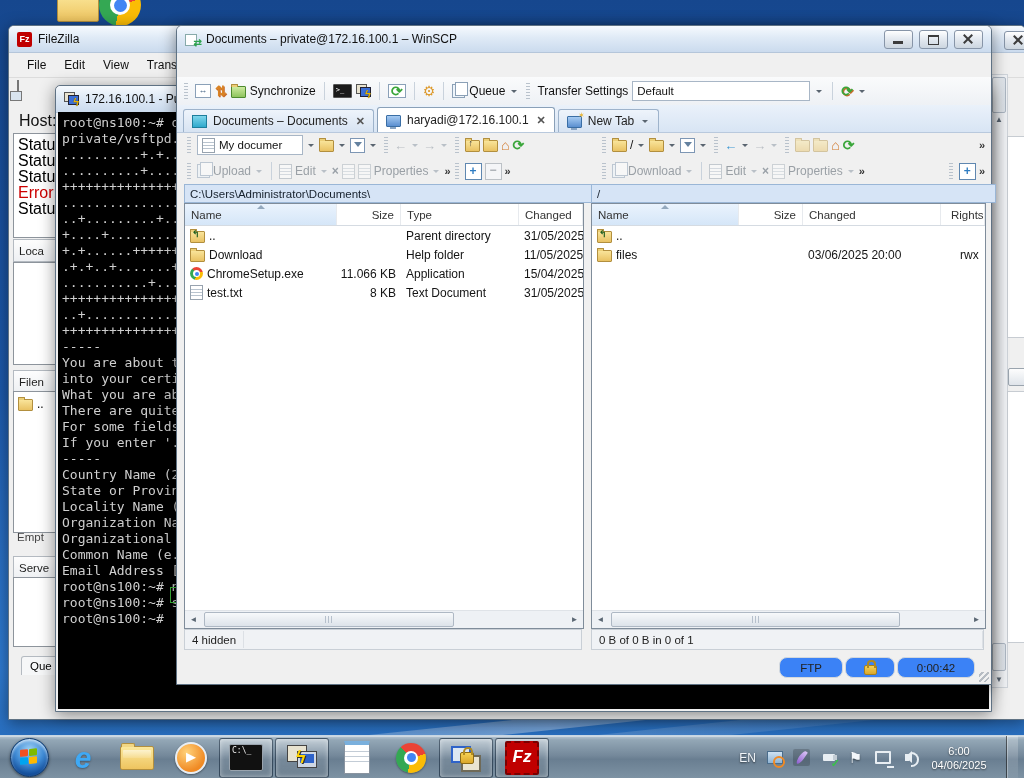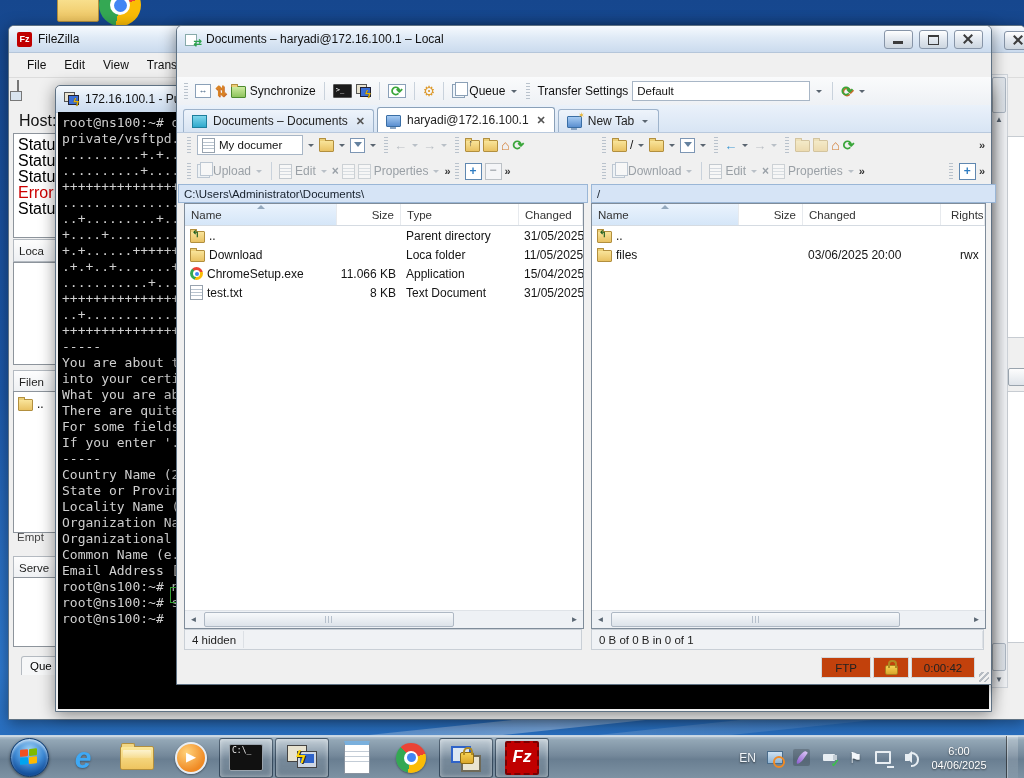--- a/index.html
+++ b/index.html
@@ -101,21 +101,21 @@
     border:1px solid #9eb3cb;border-bottom:none;border-radius:3px 3px 0 0;background:linear-gradient(#eef4fb,#d7e3f2);margin-right:3px}
   .tab.active{background:#fff;height:24px;border-color:#8aa0b8}
   .tab .tx{color:#555;font-size:11px;font-weight:bold;padding-left:2px}
   #ws .ptb1{top:106px;height:26px}
   #ws .ptb2{top:132px;height:26px;color:#9aa0a6}
   .half-l{width:407px;flex:none;display:flex;align-items:center;gap:3px;padding-left:7px;overflow:hidden}
   .half-r{flex:1;display:flex;align-items:center;gap:3px;padding-left:8px;overflow:hidden}
   .combo{height:18px;background:#fff;border:1px solid #a8b6c6;display:flex;align-items:center;gap:4px;padding:0 4px;font-size:11.5px;color:#111}
   #ws .paths{top:158px;height:19px}
   .pathbar{height:17px;background:#d6e4f6;border:1px solid #9ab6d6;display:flex;align-items:center;padding:0 5px;font-size:11.5px;color:#16202c}
-  .pb-l{position:absolute;left:1px;width:398px}.pb-r{position:absolute;left:414px;width:393px}
+  .pb-l{position:absolute;left:7px;width:398px}.pb-r{position:absolute;left:414px;width:393px}
   .panels{position:absolute;top:177px;left:0;right:0;height:426px}
   .panel{position:absolute;top:0;bottom:0;background:#fff;border:1px solid #7f8c9a;display:flex;flex-direction:column}
   .panel.l{left:7px;width:398px}.panel.r{left:414px;width:393px}
   .phead{height:21px;flex:none;display:flex;border-bottom:1px solid #d5dbe2;font-size:11.5px;color:#333}
   .hc{border-right:1px solid #e7eaee;display:flex;align-items:center;padding:0 6px;overflow:hidden;white-space:nowrap;position:relative;box-sizing:border-box}
   .hc.sorted{background:linear-gradient(#eaf3fd,#d5e6f8)}
   .hc.sorted::after{content:'';position:absolute;top:1px;left:50%;margin-left:-4px;border-left:4px solid transparent;border-right:4px solid transparent;border-bottom:4px solid #93a8bd}
   .num{justify-content:flex-end}
   .prows{flex:1;overflow:hidden;font-size:12px;color:#141414}
   .frow{height:19px;display:flex;align-items:center}
@@ -126,21 +126,21 @@
   .sbtn{width:17px;flex:none;text-align:center;color:#5a6673;font-size:8px}
   .strack{flex:1;position:relative;height:17px}
   .thumb{position:absolute;top:1px;height:13px;background:linear-gradient(#f7f9fb,#dde3ea);border:1px solid #aeb8c4;border-radius:2px}
   .thumb::after{content:'';position:absolute;left:50%;top:3px;bottom:3px;width:8px;margin-left:-4px;background:repeating-linear-gradient(90deg,#b6c0cc 0 1px,transparent 1px 3px)}
   .statusrow{position:absolute;top:603px;height:22px;left:0;right:0}
   .sbar{position:absolute;top:0;height:21px;background:#f0f2f5;border:1px solid #c9cfd6;display:flex;align-items:center;font-size:11.5px;color:#222;box-sizing:border-box}
   .sb-l{left:7px;width:398px}.sb-r{left:414px;width:393px}
   .scell{height:17px;display:flex;align-items:center;padding:0 7px;border-right:1px solid #dce0e5}
   .grow{flex:1}
   .ws-bottom{position:absolute;top:625px;left:0;right:0;bottom:0;background:#f0f0f0;display:flex;align-items:center;justify-content:flex-end;gap:2px;padding-right:16px;font-size:11.5px;color:#222}
-  .bcell{height:19px;display:flex;align-items:center;justify-content:center;border:1px solid #d3d8dd;border-radius:1px;padding:0 0;background:#c2410c}
+  .bcell{height:19px;display:flex;align-items:center;justify-content:center;border:1px solid #d3d8dd;border-radius:8px;padding:0 7px;background:#3b82f6}
   .rgrip{position:absolute;right:2px;bottom:2px;width:10px;height:10px;
     background:repeating-linear-gradient(135deg,transparent 0 2px,#b6bcc3 2px 4px)}
 
   
   #taskbar{position:absolute;left:0;top:735px;width:1024px;height:43px;z-index:60;display:flex;align-items:center;
     background:linear-gradient(180deg,#b9c8d5 0%,#93a7b6 9%,#74889a 46%,#697e91 54%,#7e93a4 100%);
     border-top:1px solid #c6d6e4;box-shadow:inset 0 1px 0 rgba(255,255,255,.35)}
   .orb{width:46px;height:40px;margin:0 4px 0 6px;display:flex;align-items:center;justify-content:center}
   .orbc{width:37px;height:37px;border-radius:50%;position:relative;
     background:radial-gradient(circle at 50% 30%,#9fd2f7 0%,#3f8ad4 45%,#15509c 75%,#0a3a78 100%);
@@ -290,21 +290,21 @@
 root@ns100:~# n
 root@ns100:~# s
 root@ns100:~# </pre>
   </div>
   <span class="cursor"></span>
 </section>
 
 <section class="win" id="ws">
   <div class="tbar">
     <span class="ic i-winscp"></span>
-    <span>Documents – haryadi@172.16.100.1 – Local</span>
+    <span>Documents – private@172.16.100.1 – WinSCP</span>
     <span class="cbgrp">
       <span class="cb min"></span>
       <span class="cb max"></span>
       <span class="cb close"></span>
     </span>
   </div>
 
 
   <div class="row tool">
     <span class="grip"></span>
@@ -467,21 +467,21 @@
           <div class="fc cw-size num"></div>
           <div class="fc cw-type">Parent directory</div>
           <div class="fc cw-chg">31/05/2025</div>
         </div>
         <div class="frow">
           <div class="fc cw-name">
               <span class="ic i-folder"></span>
               <span>Download</span>
             </div>
           <div class="fc cw-size num"></div>
-          <div class="fc cw-type">Loca folder</div>
+          <div class="fc cw-type">Help folder</div>
           <div class="fc cw-chg">11/05/2025</div>
         </div>
         <div class="frow">
           <div class="fc cw-name">
               <span class="ic i-chrome"></span>
               <span>ChromeSetup.exe</span>
             </div>
           <div class="fc cw-size num">11.066 KB</div>
           <div class="fc cw-type">Application</div>
           <div class="fc cw-chg">15/04/2025</div>

